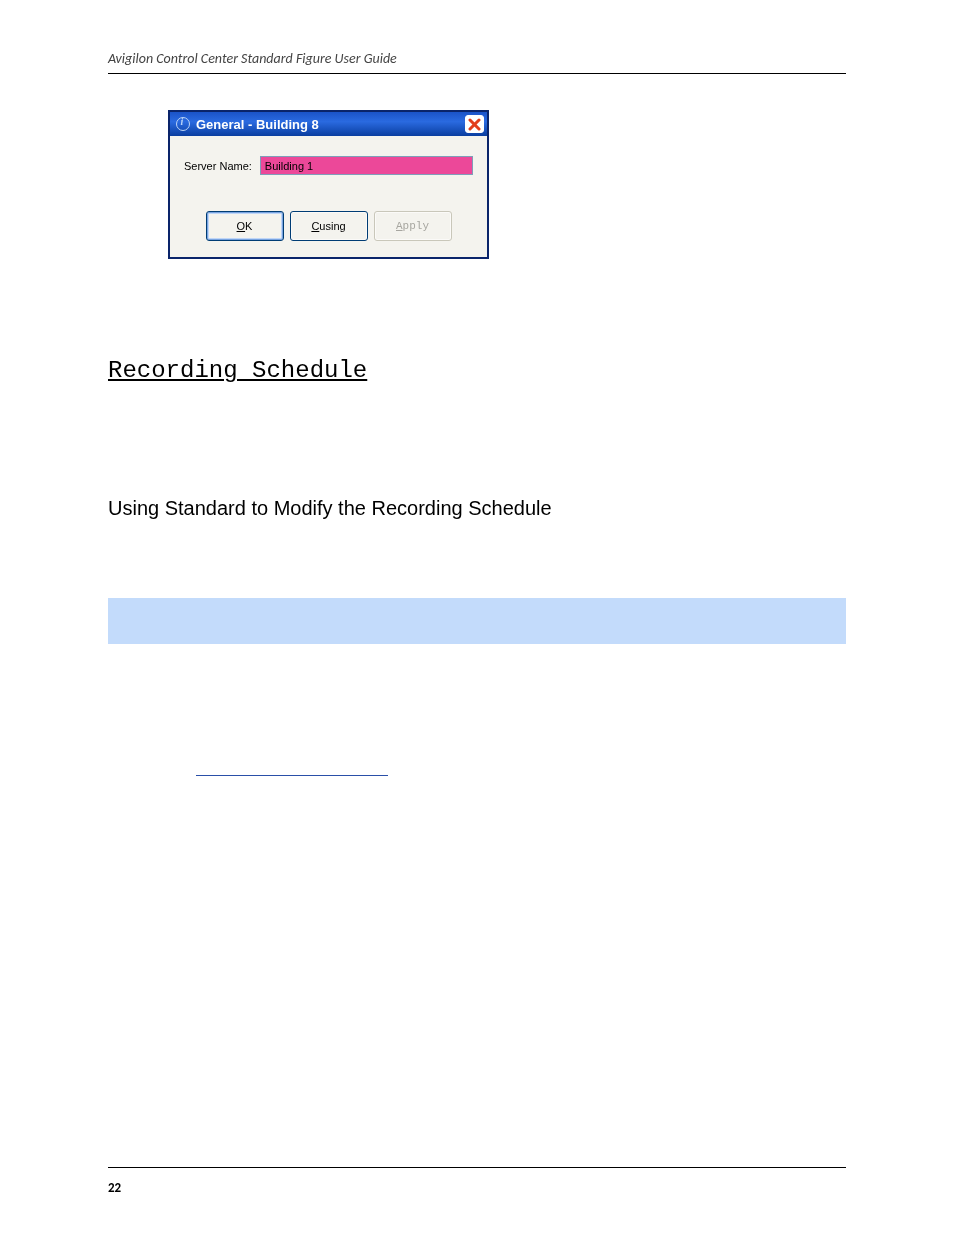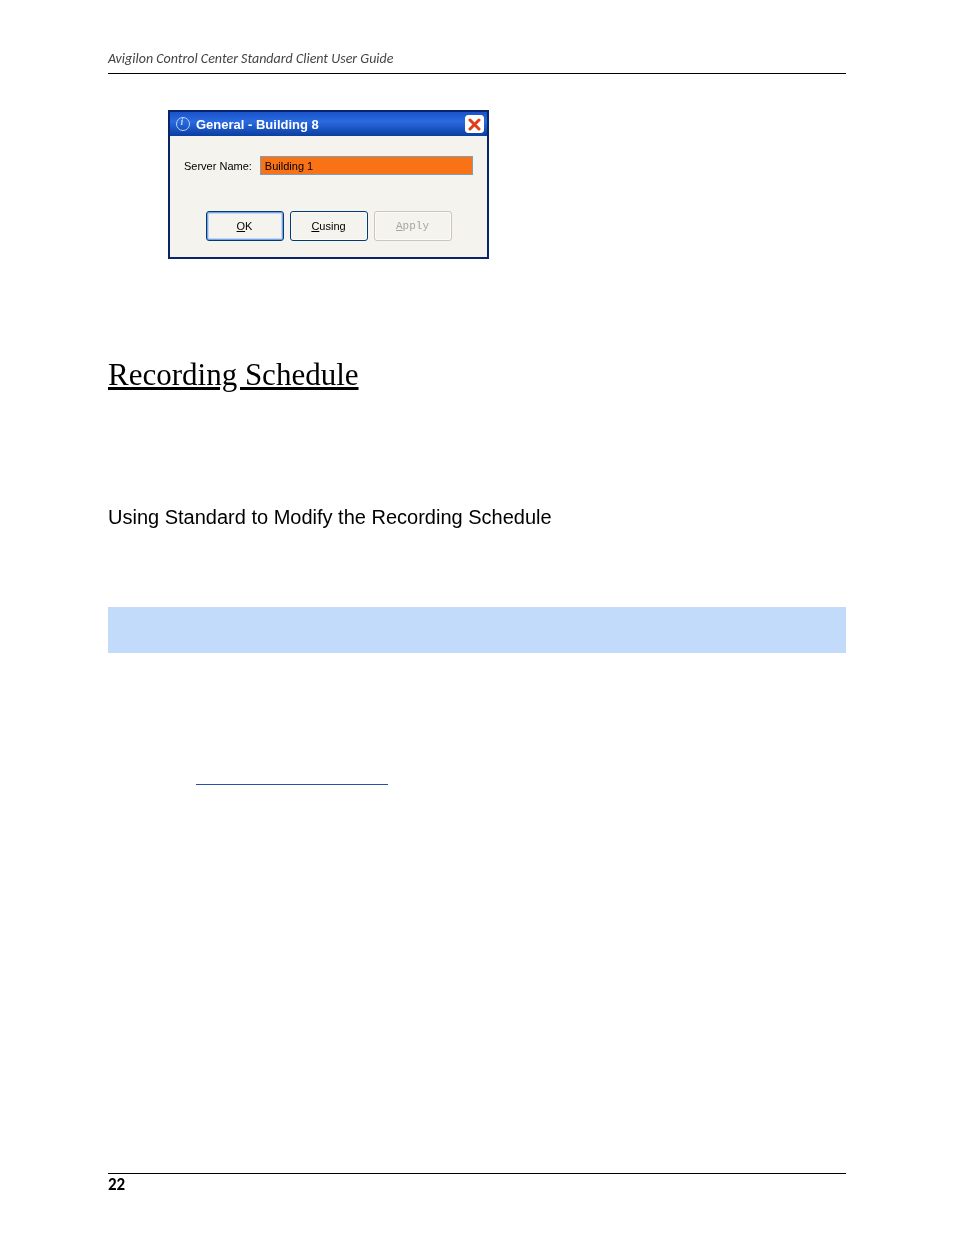--- a/index.html
+++ b/index.html
@@ -85,21 +85,21 @@
     margin-bottom: 36px;
   }
   .form-label {
     font-size: 11px;
     color: #000;
     white-space: nowrap;
   }
   .form-input {
     flex: 1;
     border: 1px solid #7f9db9;
-    background: #f97316;
+    background: #ec4899;
     font-size: 11px;
     font-family: Tahoma, Arial, sans-serif;
     padding: 2px 4px;
     height: 19px;
   }
   .button-row {
     display: flex;
     justify-content: center;
     gap: 6px;
   }
@@ -135,25 +135,25 @@
     color: #fff;
   }
   .step-after {
     font-size: 14px;
     color: #fff;
     margin-bottom: 30px;
     padding-left: 60px;
   }
 
   .h1 {
-    font-size: 31px;
+    font-size: 24px;
     text-decoration: underline;
     margin: 16px 0 10px 0;
     font-weight: normal;
-    font-family: Liberation Serif, serif;
+    font-family: Liberation Mono, monospace;
   }
   .para-hidden {
     color: #fff;
     font-size: 14px;
     line-height: 1.5;
     margin-bottom: 14px;
   }
   .h2 {
     font-size: 20px;
     margin: 26px 0 10px 0;
@@ -175,31 +175,31 @@
     height: 12px;
     margin-top: 120px;
   }
 
   .footer {
     position: absolute;
     left: 108px;
     right: 108px;
     bottom: 40px;
     border-top: 1px solid #000;
-    padding-top: 0;
-    font-size: 17px;
+    padding-top: 12px;
+    font-size: 13px;
     font-weight: bold;
   }
 </style>
 </head>
 <body>
 
 <div class="page">
 
-  <div class="header-line">Avigilon Control Center Standard Client User Guide</div>
+  <div class="header-line">Avigilon Control Center Standard Figure User Guide</div>
 
   <div class="dialog-wrap">
     <div class="dialog">
       <div class="titlebar">
         <span class="titlebar-icon"></span>
         <span class="titlebar-title">General - Building 8</span>
         <span class="close-btn">
           <svg width="13" height="13" viewBox="0 0 13 13">
             <line x1="2" y1="2" x2="11" y2="11" stroke="#e23d1b" stroke-width="3" stroke-linecap="round"></line>
             <line x1="11" y1="2" x2="2" y2="11" stroke="#e23d1b" stroke-width="3" stroke-linecap="round"></line>

